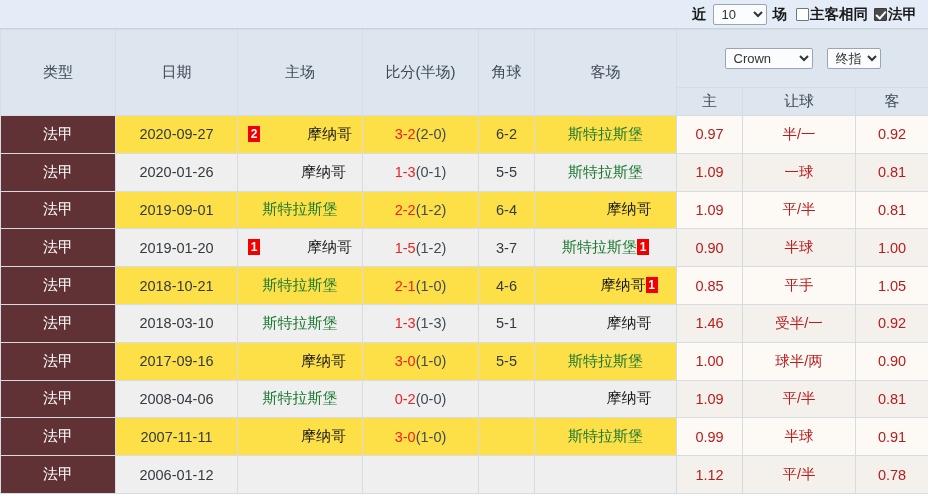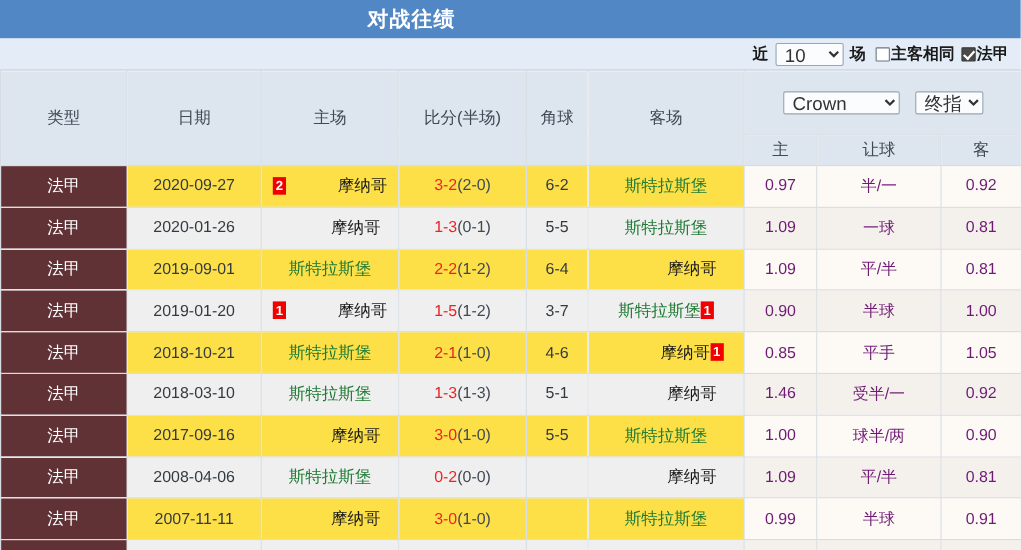--- a/index.html
+++ b/index.html
@@ -35,21 +35,21 @@
     padding-right: 11px;
     font-size: 14.5px;
     font-weight: bold;
     color: #1a1a1a;
     border-bottom: 1px solid #c9d3dd;
   }
   .filter-bar > * { flex: 0 0 auto; }
   .f-label { margin: 0 3px; }
   .mini-select {
     font-family: "Liberation Sans", sans-serif;
-    font-size: 17px;
+    font-size: 13px;
     height: 21px;
     padding: 0 2px 0 4px;
     border: 1px solid #9aa5b1;
     background: #fbfcfd;
     border-radius: 2px;
     color: #333;
     margin: 0 3px;
   }
   .chk-wrap { display: inline-flex; align-items: center; margin-left: 6px; }
   .chkbox {
@@ -129,21 +129,21 @@
     color: #ffffff;
     font-size: 15px;
     border-left: 1px solid #603235;
     border-right: 1px solid #d6dce2;
     border-top: 1px solid #4e2629;
     border-bottom: 1px solid #4e2629;
   }
   td.date-cell { color: #333a40; font-size: 14.5px; }
   td.team-cell { font-size: 15px; color: #1b1b1b; }
   td.corner-cell { color: #333a40; font-size: 14.5px; }
-  td.odds { color: #701a75; font-size: 14.5px; }
+  td.odds { color: #b91c1c; font-size: 14.5px; }
 
   .team-home { color: #1b1b1b; padding-left: 47px; }
   .team-away { color: #1f7a34; }
   .badge {
     display: inline-block;
     background: #f20000;
     color: #ffffff;
     font-size: 12px;
     font-weight: bold;
     line-height: 14px;
@@ -165,23 +165,20 @@
   col.c-away    { width: 142px; }
   col.c-oh      { width: 66px; }
   col.c-hand    { width: 113px; }
   col.c-oa      { width: 73px; }
 </style>
 </head>
 <body>
 
 <div id="app">
 
-  <div class="title-bar">
-    <span class="title-text">对战往绩</span>
-  </div>
 
   <div class="filter-bar">
     <span class="f-label">近</span>
     <select class="mini-select" id="count-select"><option value="6">6</option><option value="10" selected="">10</option><option value="20">20</option><option value="全部">全部</option></select>
     <span class="f-label">场</span>
     <span class="chk-wrap">
       <span class="chkbox" id="chk-same"></span>
       <span>主客相同</span>
     </span>
     <span class="chk-wrap">

